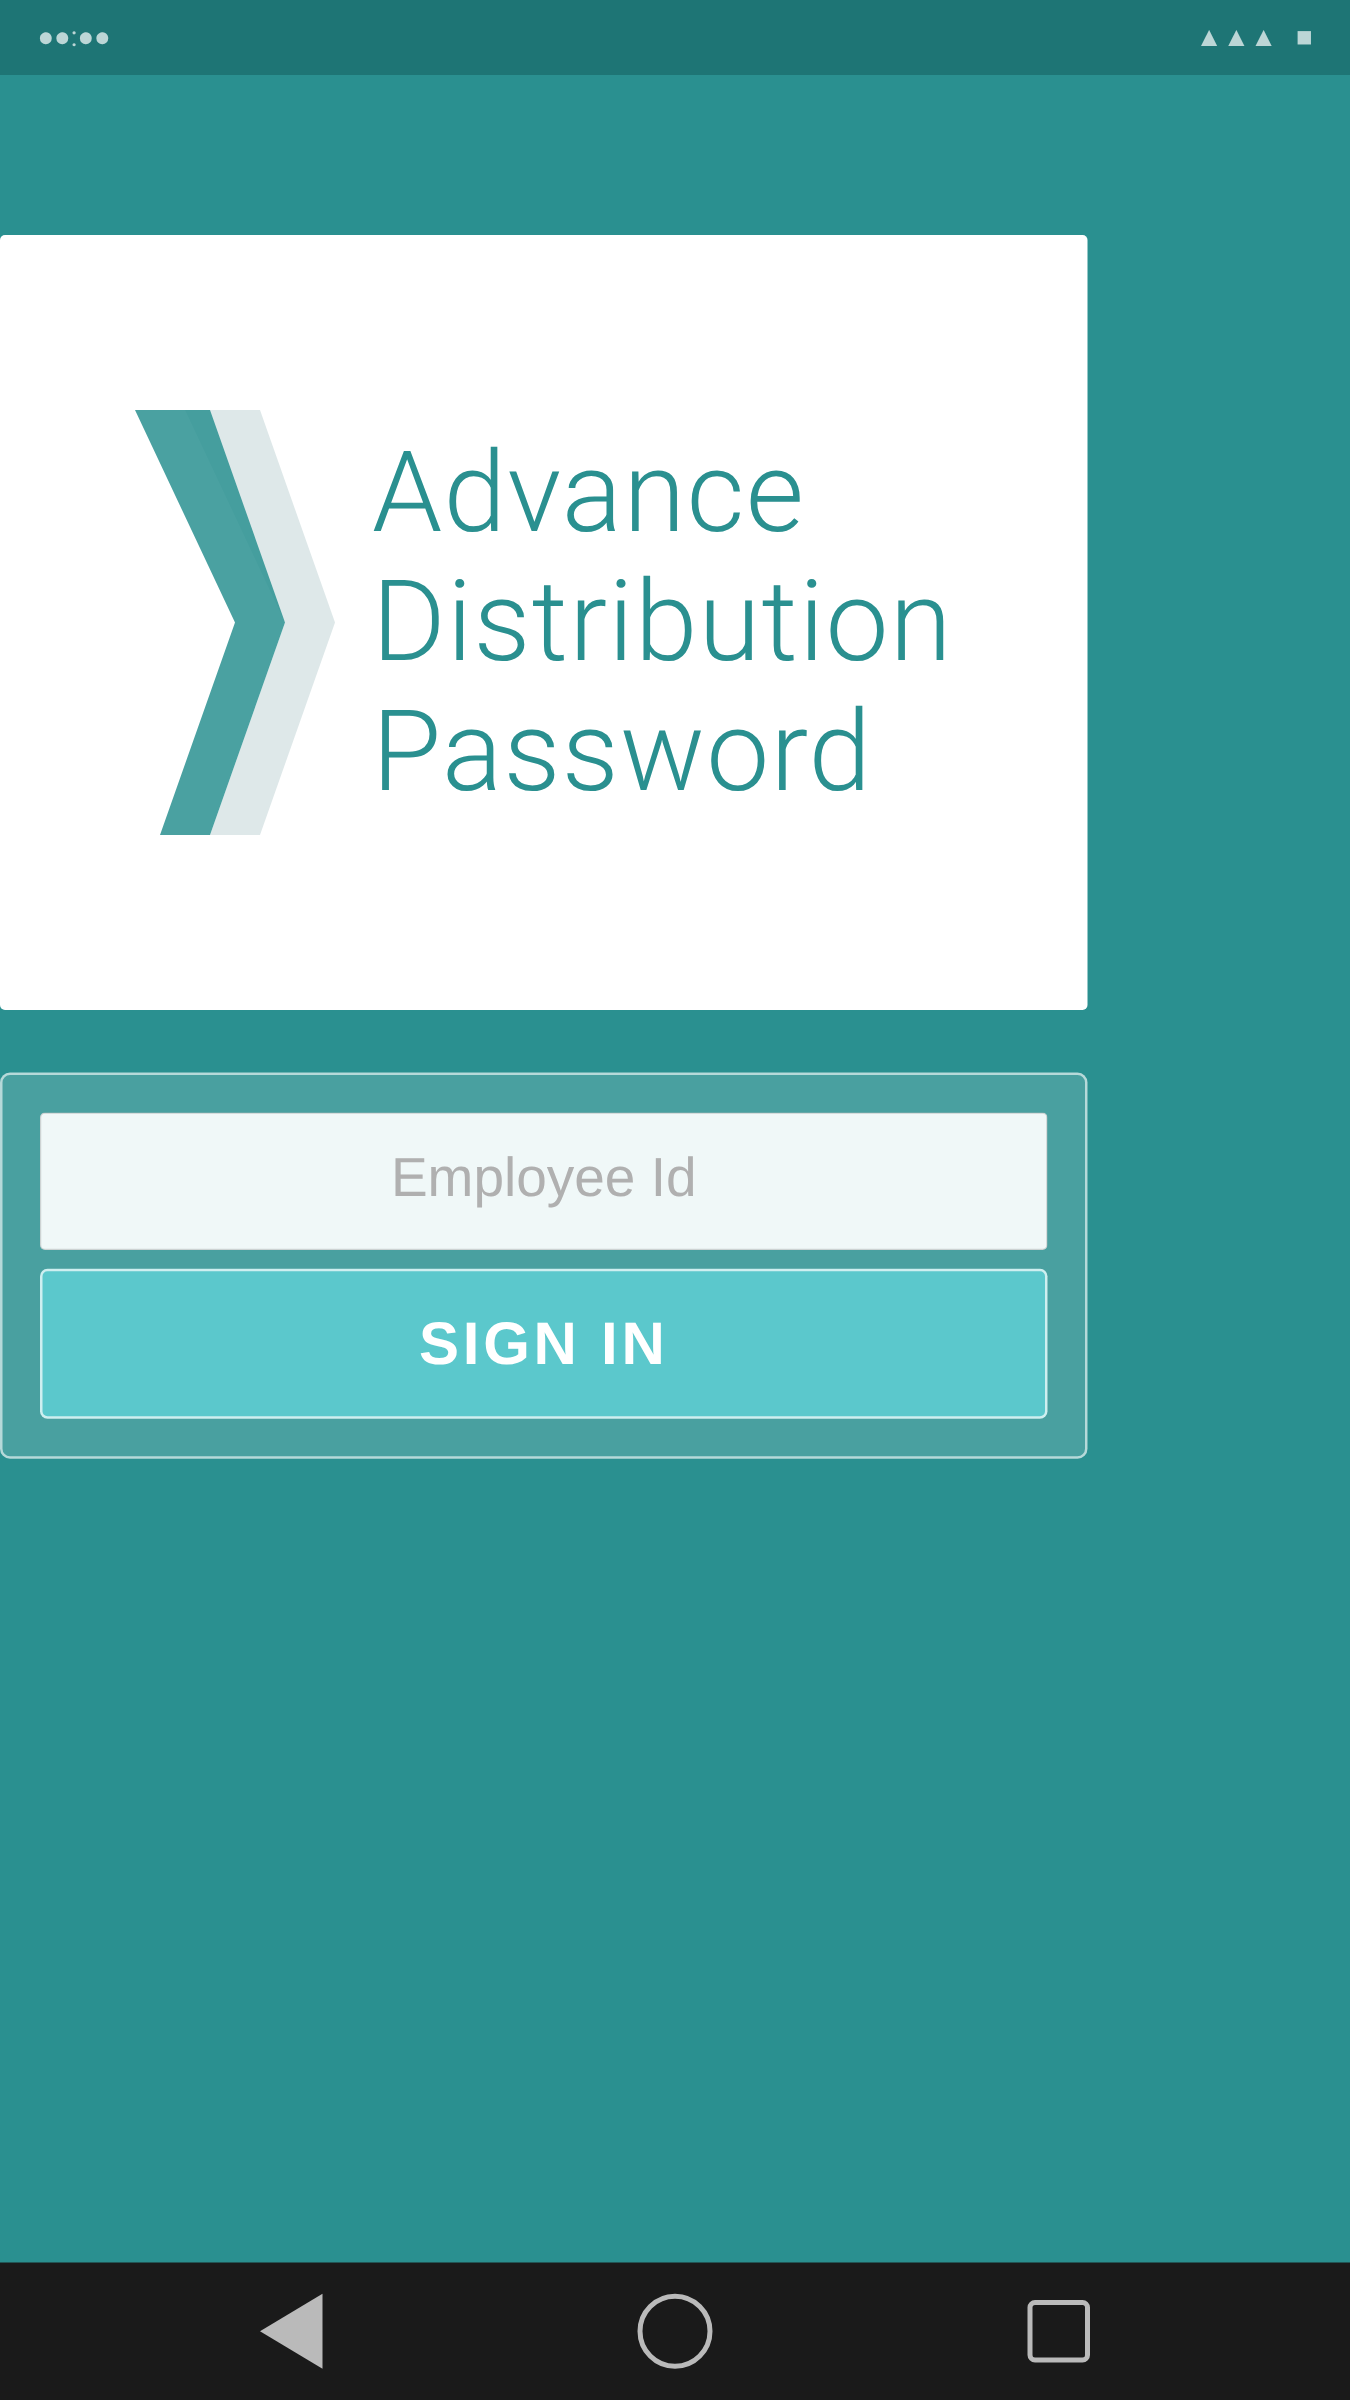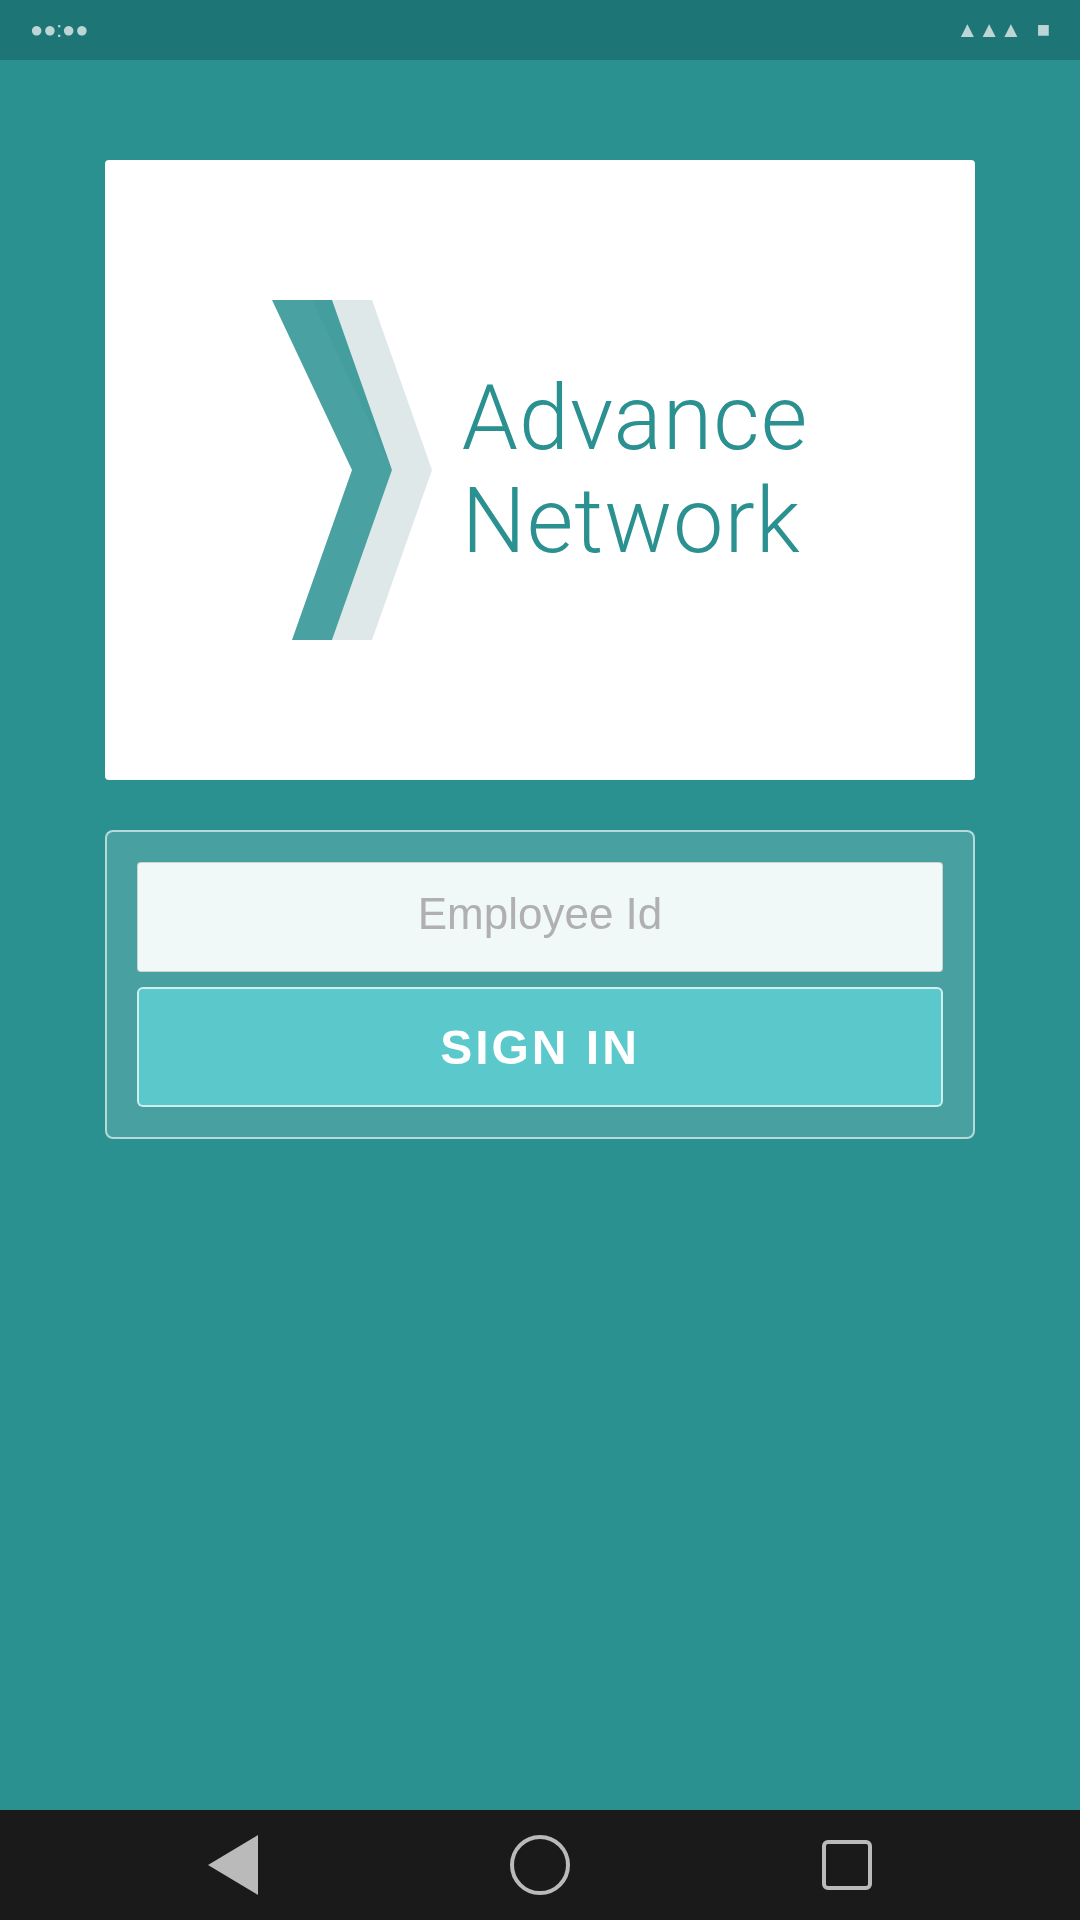--- a/index.html
+++ b/index.html
@@ -48,22 +48,23 @@
       color: rgba(255,255,255,0.7);
       font-size: 22px;
     }
 
     
     .main-content {
       flex: 1;
       width: 100%;
       display: flex;
       flex-direction: column;
-      align-items: center;
+      align-items: flex-start;
       padding-top: 100px;
+      margin-top: 28px;
     }
 
     
     .logo-container {
       width: 870px;
       height: 620px;
       background-color: #ffffff;
       border-radius: 4px;
       display: flex;
       align-items: center;
@@ -225,21 +226,22 @@
         <svg viewBox="0 0 160 380" xmlns="http://www.w3.org/2000/svg">
 
           <polygon points="40,20 100,20 160,190 100,360 60,360 120,190" fill="#c8d8da" opacity="0.6"></polygon>
 
           <polygon points="0,20 60,20 120,190 60,360 20,360 80,190" fill="#2a9090" opacity="0.85"></polygon>
         </svg>
       </div>
 
       <div class="logo-text-block">
         <span class="logo-text">Advance</span>
-        <span class="logo-text">Network</span>
+        <span class="logo-text">Distribution</span>
+        <span class="logo-text">Password</span>
       </div>
     </div>
   </div>
 
   <div class="login-card">
 
     <input type="text" class="input-field" placeholder="Employee Id" style="">
 
 
     <button class="sign-in-button">SIGN IN</button>

